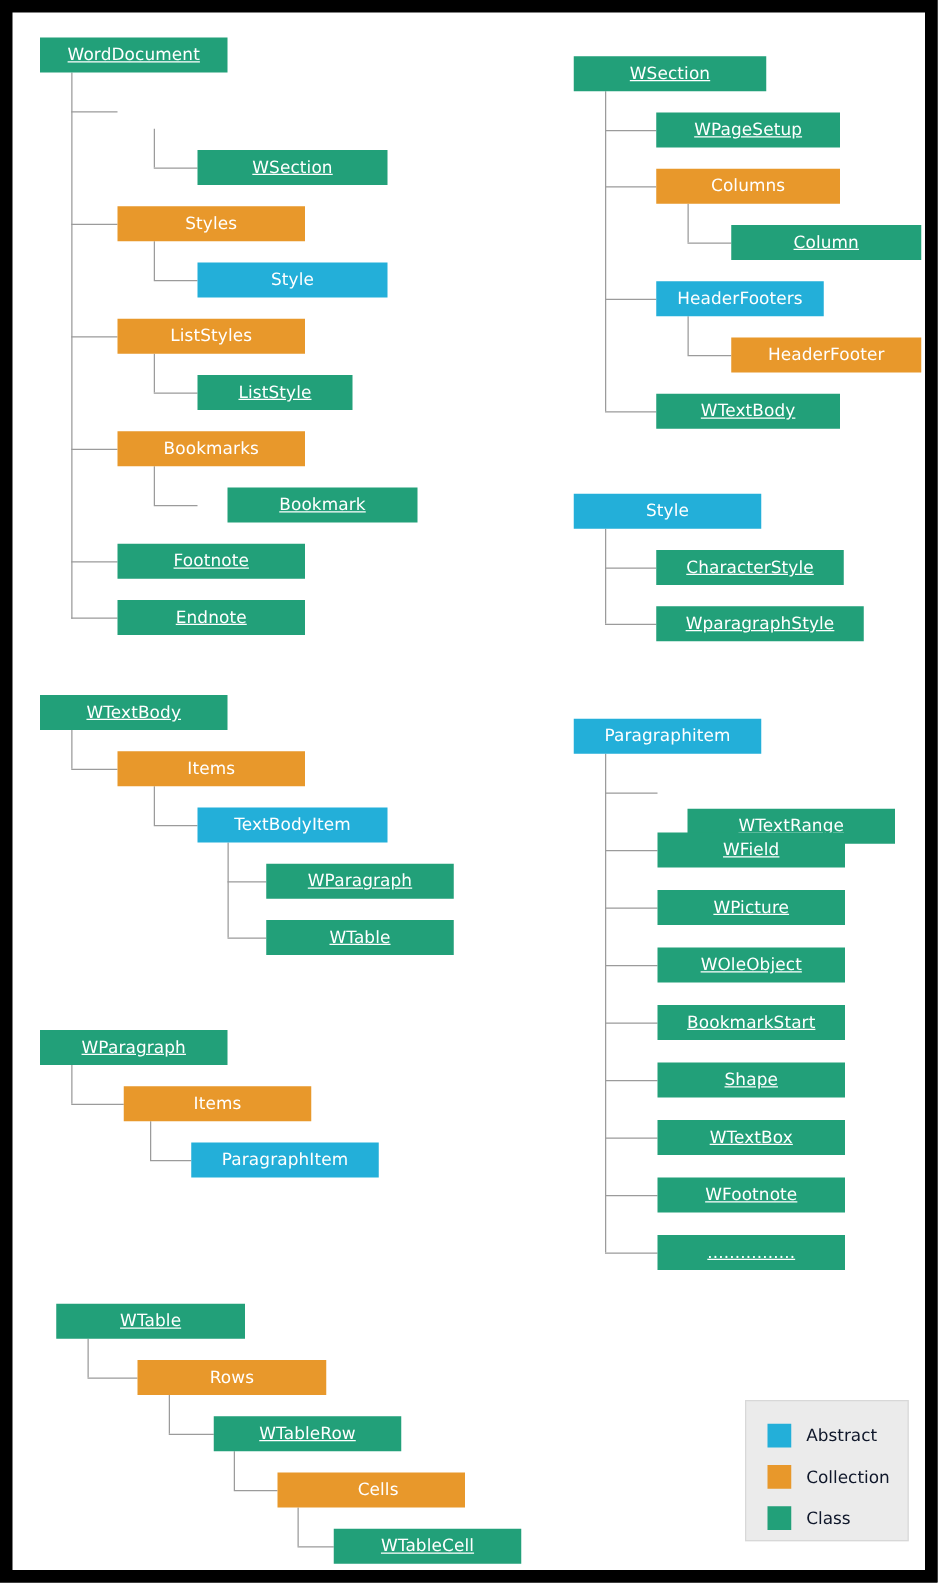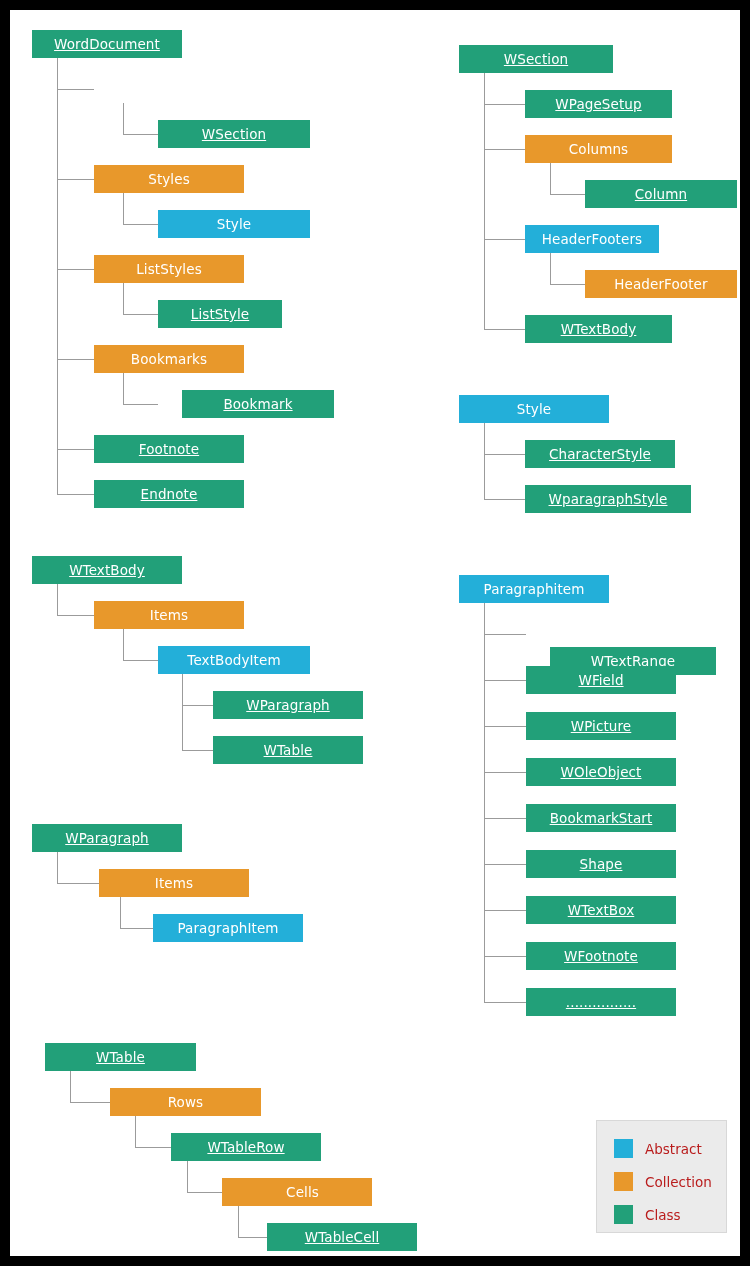--- a/index.html
+++ b/index.html
@@ -77,21 +77,21 @@
     align-items: center;
   }
   .legend-swatch {
     width: 19px;
     height: 19px;
     flex: 0 0 19px;
   }
   .legend-label {
     margin-left: 12px;
     font-size: 13.5px;
-    color: #b91c1c;
+    color: #0f172a;
     white-space: nowrap;
   }
   .sw-abs  { background: #23afd9; }
   .sw-coll { background: #e8982b; }
   .sw-cls  { background: #22a079; }
 </style>
 </head>
 <body>
 
 <div id="canvas">

